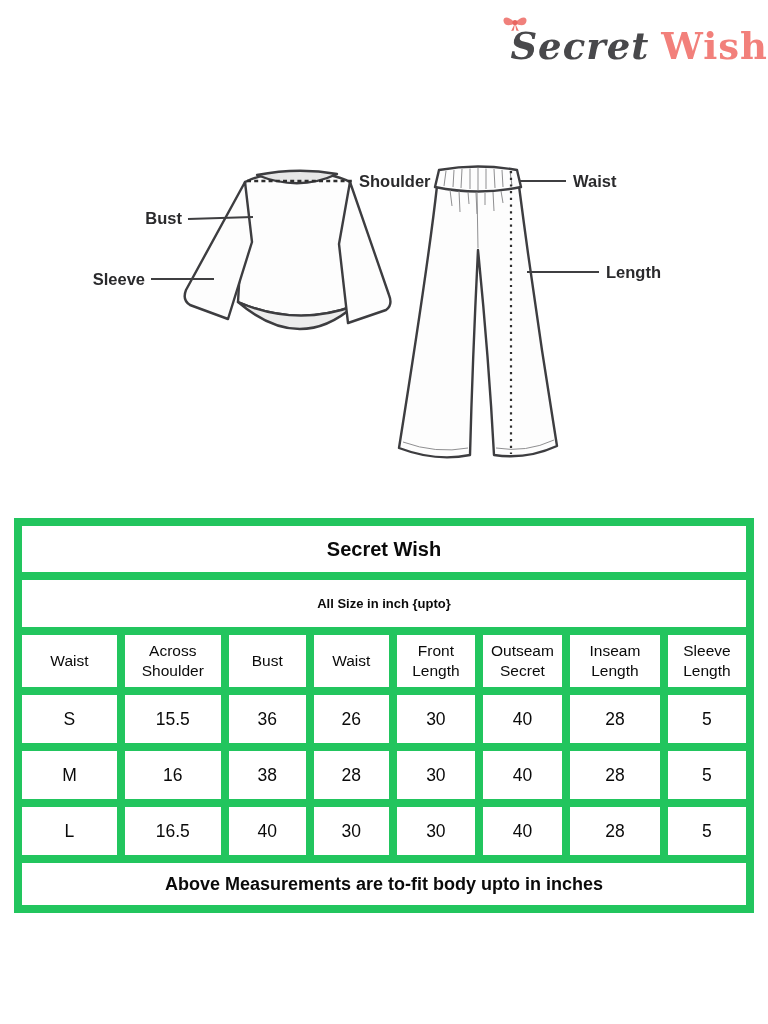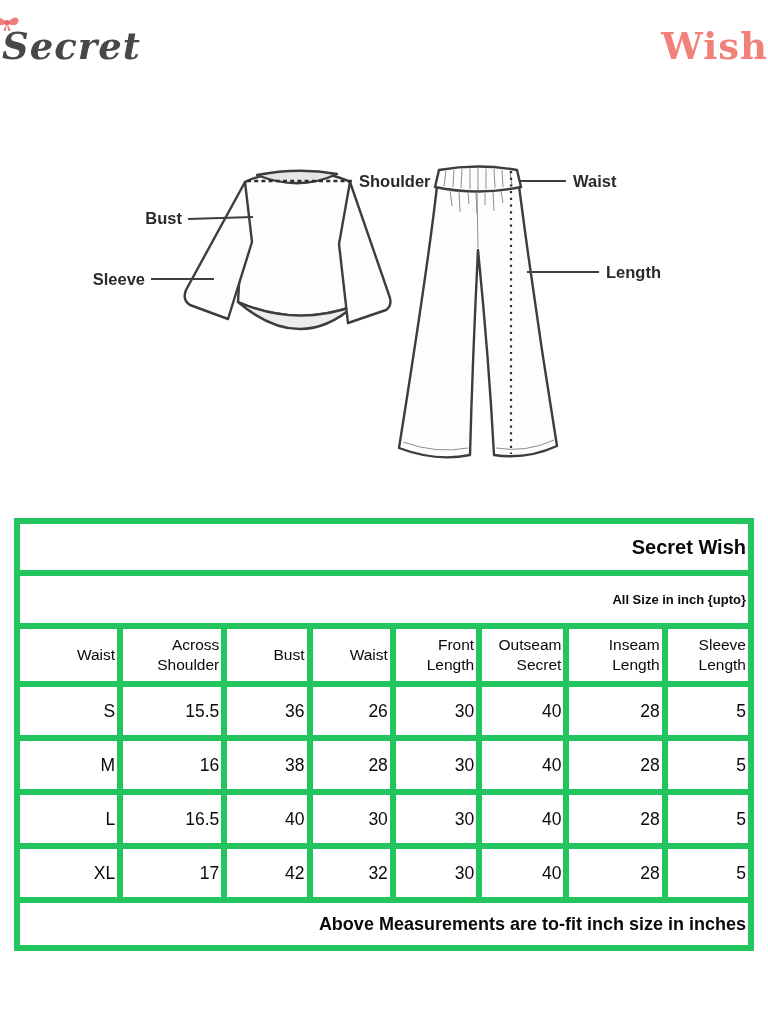--- a/index.html
+++ b/index.html
@@ -3,42 +3,42 @@
 <meta charset="utf-8">
 <style>
   html,body{margin:0;padding:0;background:#fff;}
   .page{
     position:relative;width:768px;height:1024px;background:#ffffff;
     font-family:"Liberation Sans",sans-serif;overflow:hidden;
   }
   
   .logo{
     position:absolute;top:24px;left:2px;right:0;
-    display:flex;justify-content:space-between;align-items:baseline;gap:12px;
+    display:flex;justify-content:flex-end;align-items:baseline;gap:12px;
   }
   .logo-primary{
     position:relative;
     font-family:"DejaVu Serif",serif;font-style:italic;font-weight:bold;
     font-size:37px;color:#48484b;letter-spacing:1px;
   }
   .logo-secondary{
     font-family:"DejaVu Serif",serif;font-weight:bold;
     font-size:37px;color:#f2807b;letter-spacing:1px;
   }
   .bow{position:absolute;top:-11px;left:-8px;}
   
   .diagram{position:absolute;top:140px;left:0;}
   
   .size-table{
     position:absolute;top:518px;left:14px;width:740px;
     border-collapse:collapse;table-layout:fixed;color:#0a0a0a;
     border:3px solid #141414;
   }
   .size-table td,.size-table th{
-    border:6px solid #22c55e;text-align:right;vertical-align:middle;
+    border:8px solid #22c55e;text-align:center;vertical-align:middle;
     padding:2px;overflow:hidden;
   }
   .t-title{font-size:20px;font-weight:bold;height:42px;}
   .t-sub{font-size:13px;font-weight:bold;height:43px;}
   th.col{font-size:15.5px;font-weight:normal;height:48px;line-height:1.3;}
   td.val{font-size:17.5px;height:44px;}
   .t-footer{font-size:18px;font-weight:bold;height:38px;}
 </style>
 </head>
 <body>
@@ -171,28 +171,18 @@
         <td class="val">L</td>
         <td class="val">16.5</td>
         <td class="val">40</td>
         <td class="val">30</td>
         <td class="val">30</td>
         <td class="val">40</td>
         <td class="val">28</td>
         <td class="val">5</td>
       </tr>
       <tr>
-        <td class="val">XL</td>
-        <td class="val">17</td>
-        <td class="val">42</td>
-        <td class="val">32</td>
-        <td class="val">30</td>
-        <td class="val">40</td>
-        <td class="val">28</td>
-        <td class="val">5</td>
-      </tr>
-      <tr>
-        <td colspan="8" class="t-footer">Above Measurements are to-fit inch size in inches</td>
+        <td colspan="8" class="t-footer">Above Measurements are to-fit body upto in inches</td>
       </tr>
     </tbody>
   </table>
 
 </div>
 
 </body></html>

